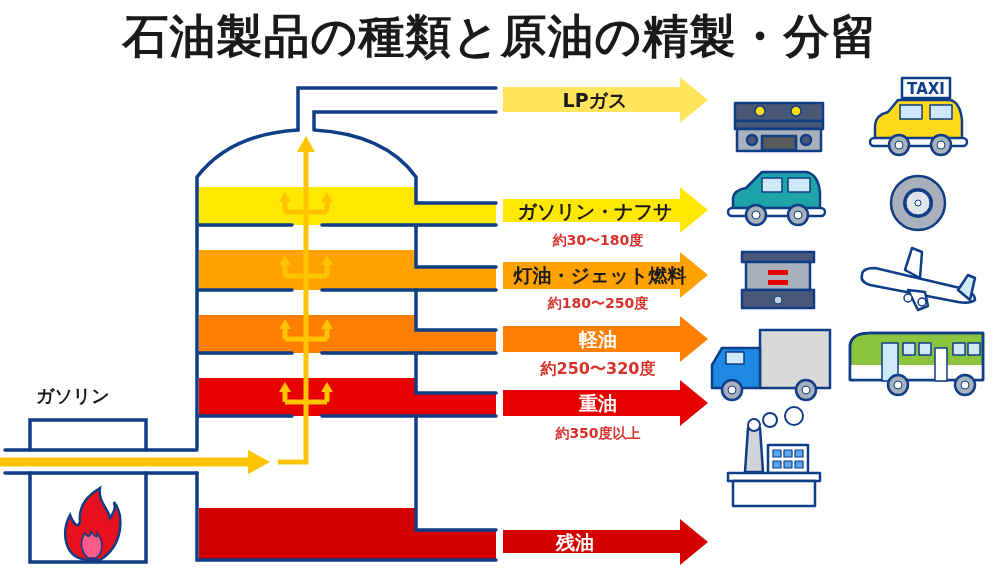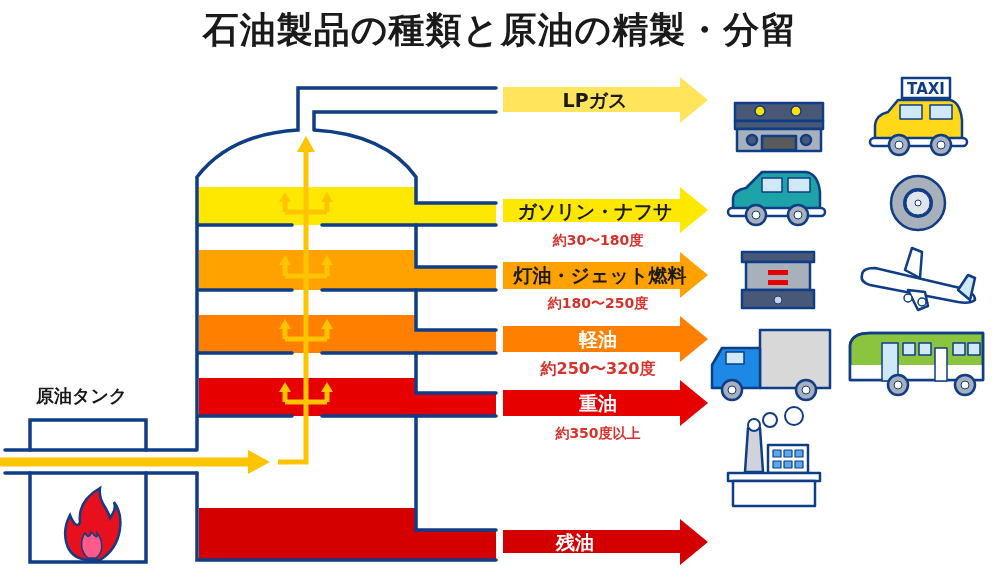--- a/index.html
+++ b/index.html
@@ -1,27 +1,27 @@
 <!DOCTYPE html>
 <html><head>
 <meta charset="utf-8">
 <style>
   html, body { margin:0; padding:0; background:#ffffff; }
   body { width:1000px; height:575px; position:relative; overflow:hidden; font-family:"DejaVu Sans", sans-serif; }
-  .title { position:absolute; left:0; top:6px; width:1000px; text-align:center; font-size:36px; font-weight:bold; color:#1a1a1a; letter-spacing:1px; }
+  .title { position:absolute; left:0; top:6px; width:1000px; text-align:center; font-size:46px; font-weight:bold; color:#1a1a1a; letter-spacing:1px; }
   svg.main { position:absolute; left:0; top:0; }
   .arrow-label { font-weight:bold; font-size:19px; }
   .temp-label { font-weight:bold; font-size:14px; fill:#d8302a; }
   .tank-label { position:absolute; left:36px; top:384px; font-size:18px; font-weight:bold; color:#1a1a1a; }
 </style>
 </head>
 <body>
 
 <div class="title">石油製品の種類と原油の精製・分留</div>
-<div class="tank-label">原油タンク</div>
+<div class="tank-label">ガソリン</div>
 
 <svg class="main" width="1000" height="575" viewBox="0 0 1000 575">
 
   <g>
     <path d="M199,187 H416 V203 H496 V225 H199 Z" fill="#ffe800"></path>
     <path d="M199,250 H416 V267 H496 V290 H199 Z" fill="#ffa200"></path>
     <path d="M199,315 H416 V330 H496 V353 H199 Z" fill="#ff8000"></path>
     <path d="M199,378 H416 V393 H496 V416 H199 Z" fill="#e60000"></path>
     <path d="M199,508 H416 V530 H496 V560 H199 Z" fill="#d40000"></path>
   </g>

